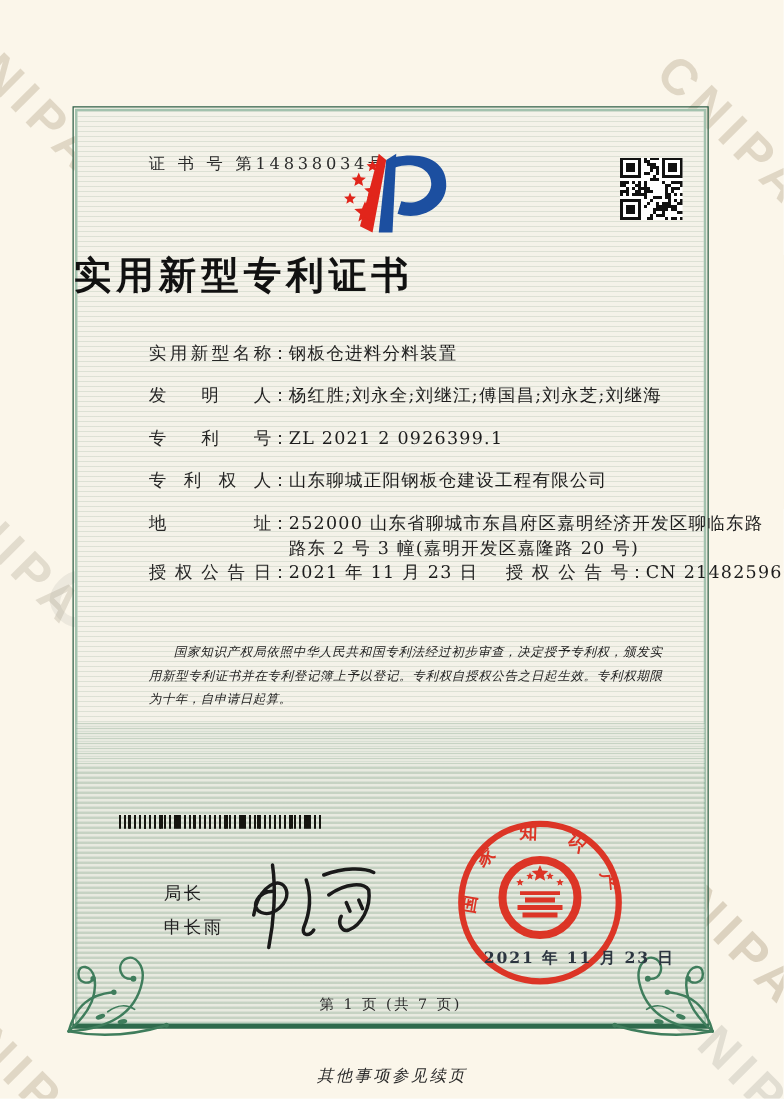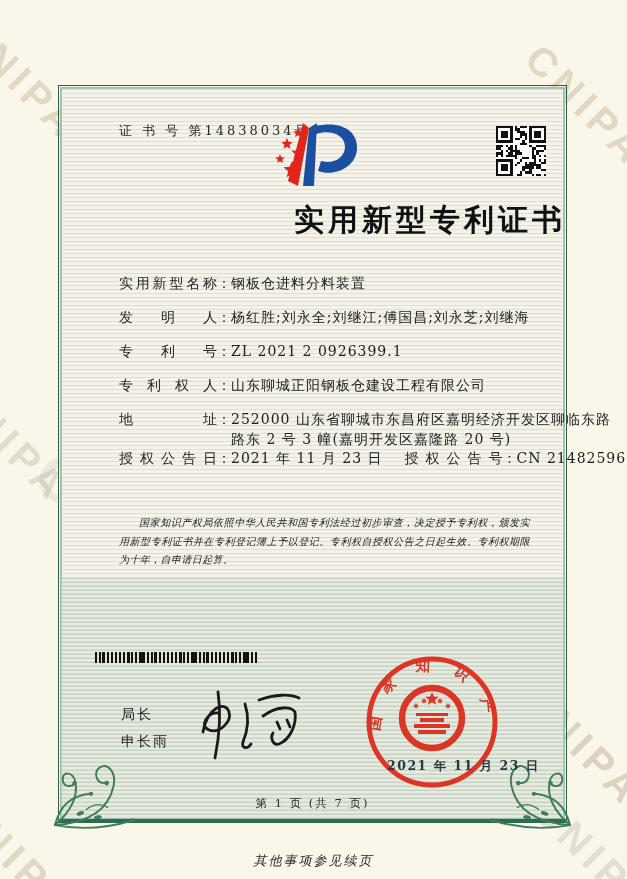--- a/index.html
+++ b/index.html
@@ -53,21 +53,21 @@
   .ornament.right{ right:-8px; transform:scaleX(-1); }
   
   .cert-no {
     position:absolute; left:60px; top:36px; font-size:13px;
     letter-spacing:3px; color:#2a2a2a; z-index:5;
   }
   .logo {
     position:absolute; left:50%; transform:translateX(-50%); top:34px; z-index:5;
   }
   .title {
-    position:absolute; left:0; width:100%; top:114px; text-align:right;
+    position:absolute; left:0; width:100%; top:114px; text-align:left;
     font-size:30px; font-weight:bold; letter-spacing:4px; color:#111; z-index:5;
   }
   .qr { position:absolute; right:20px; top:40px; z-index:5; }
   
   .fields {
     position:absolute; left:60px; right:35px; top:188px; z-index:5;
     font-size:14px; line-height:19px; color:#222;
   }
   .frow { margin-bottom:15px; white-space:nowrap; }
   .flabel {
@@ -86,21 +86,21 @@
     font-style:italic; text-align:justify; color:#222;
   }
   .legal p { text-indent:2em; }
   
   .barcode {
     position:absolute; left:36px; top:566px; width:162px; height:11px; z-index:5;
     background-image:
       repeating-linear-gradient(90deg,#15150f 0 2px,transparent 2px 4px),
       repeating-linear-gradient(90deg,transparent 0 7px,#15150f 7px 9px,transparent 9px 13px);
   }
-  .director { position:absolute; left:62px; top:620px; z-index:5; font-size:14px; letter-spacing:2px; color:#222;font-family:Liberation Serif, serif; }
+  .director { position:absolute; left:72px; top:620px; z-index:5; font-size:14px; letter-spacing:2px; color:#222;font-family:Liberation Serif, serif; }
   .director div { margin-bottom:9px; }
   .sig { position:absolute; left:126px; top:596px; z-index:6; }
   .seal { position:absolute; left:305px; top:568px; z-index:6; opacity:0.94; }
   .seal-date {
     position:absolute; left:328px; top:672px; width:160px; z-index:7;
     font-size:12.5px; font-weight:bold; letter-spacing:1.5px; color:#2c3540;
   }
   .page-info {
     position:absolute; left:0; width:100%; bottom:10px; text-align:center;
     font-size:11.5px; letter-spacing:2px; color:#2a2a2a; z-index:5;

